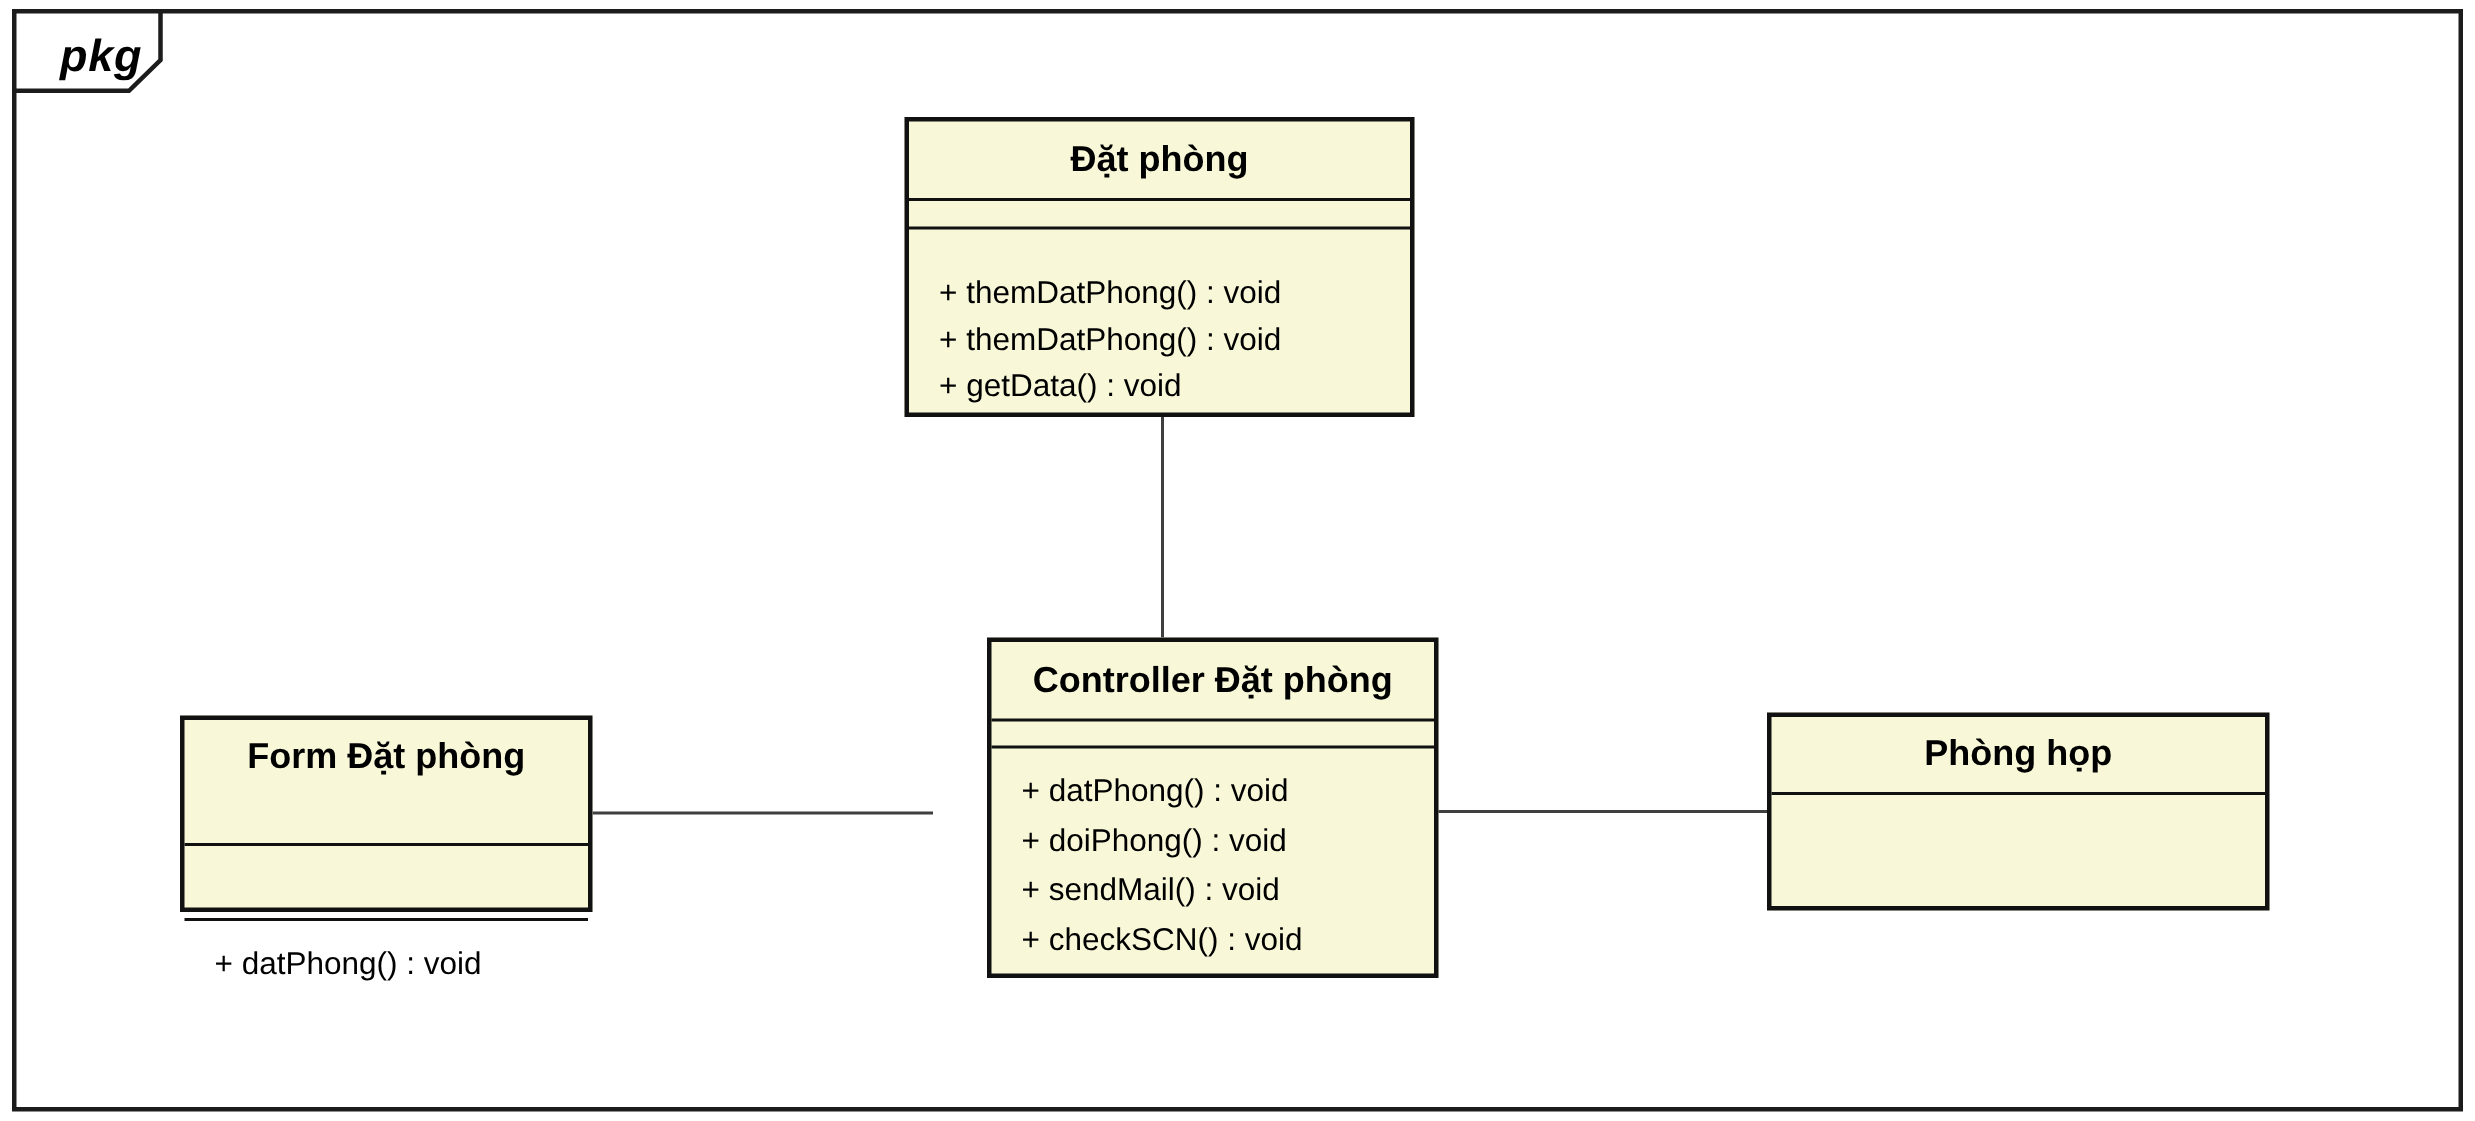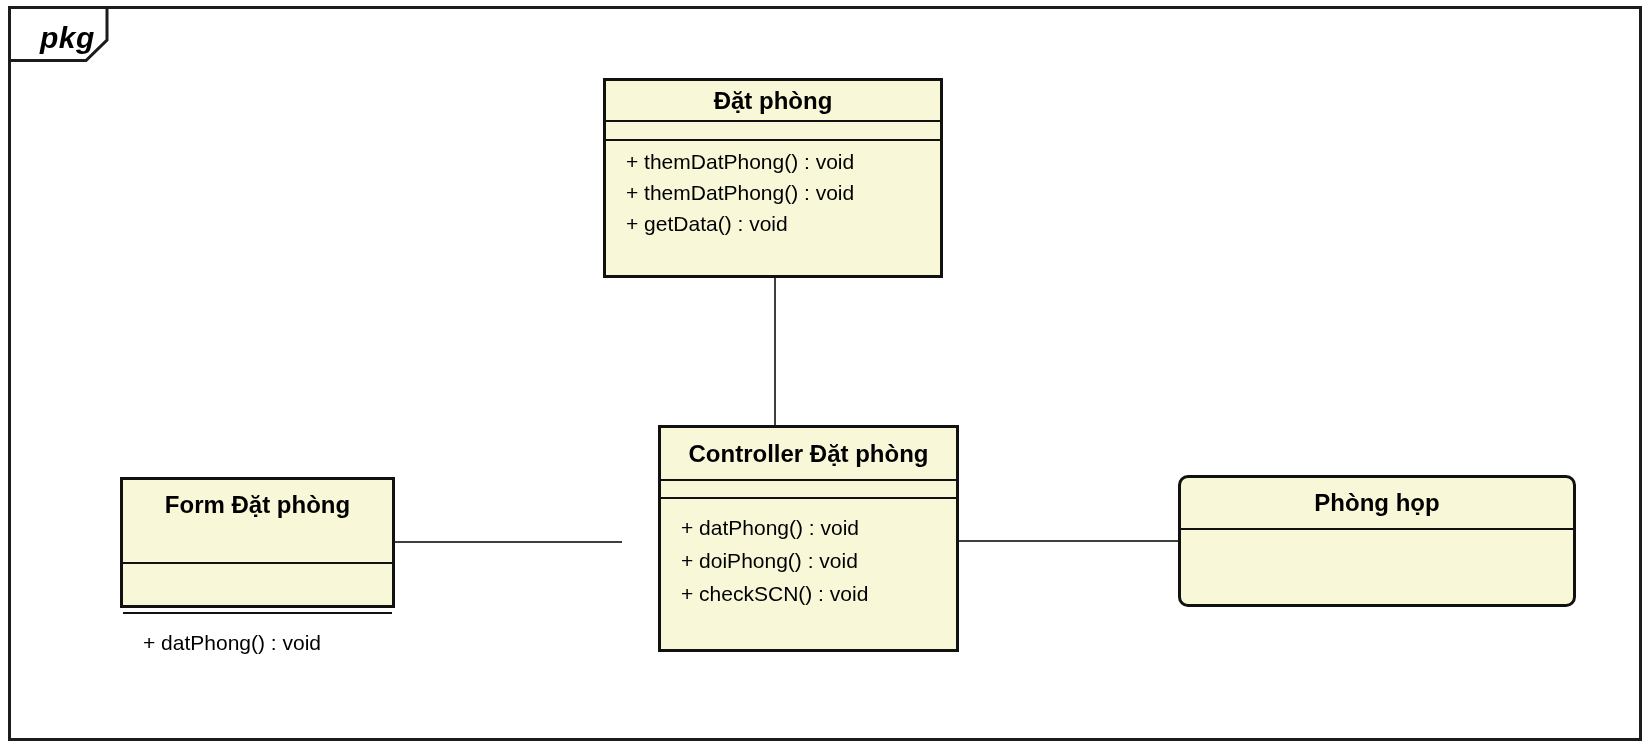--- a/index.html
+++ b/index.html
@@ -60,35 +60,35 @@
     padding-left: 20px;
     font-size: 21px;
     white-space: nowrap;
   }
   .method-line { line-height: 33px; }
   .b1 .method-line { line-height: 31px; }
   .connector { position: absolute; background: #3f3f3f; }
 
   
   .b1 { left: 603px; top: 78px;  width: 340px; height: 200px; }
-  .b1 .uml-title { height: 39px; }
+  .b1 .uml-title { height: 51px; }
   .b1 .uml-attrs { height: 19px; }
-  .b1 .uml-methods { padding-top: 5px; }
+  .b1 .uml-methods { padding-top: 27px; }
 
   .b2 { left: 622px; top: 425px; width: 301px; height: 227px; margin-left: 36px; }
   .b2 .uml-title { height: 51px; }
   .b2 .uml-attrs { height: 18px; }
   .b2 .uml-methods { padding-top: 12px; }
 
   .b3 { left: 120px; top: 477px; width: 275px; height: 131px; gap: 32px; }
   .b3 .uml-title { height: 50px; }
   .b3 .uml-attrs { height: 18px; }
   .b3 .uml-methods { padding-top: 12px; }
 
-  .b4 { left: 1178px; top: 475px; width: 398px; height: 132px; border-radius: 10px; }
+  .b4 { left: 1178px; top: 475px; width: 335px; height: 132px; }
   .b4 .uml-title { height: 50px; }
   .b4 .uml-attrs { height: 18px; }
   .b4 .uml-methods { padding-top: 12px; }
 
   .conn-v  { left: 774px; top: 278px; width: 2px;   height: 147px; }
   .conn-h1 { left: 395px; top: 541px; width: 227px; height: 2px; }
   .conn-h2 { left: 921px; top: 540px; width: 257px; height: 2px; }
 </style>
 </head>
 <body>
@@ -115,20 +115,21 @@
       <div class="method-line">+ getData() : void</div>
     </div>
   </div>
 
   <div class="uml-class b2">
     <div class="uml-title">Controller Đặt phòng</div>
     <div class="uml-attrs"></div>
     <div class="uml-methods">
       <div class="method-line">+ datPhong() : void</div>
       <div class="method-line">+ doiPhong() : void</div>
+      <div class="method-line">+ sendMail() : void</div>
       <div class="method-line">+ checkSCN() : void</div>
     </div>
   </div>
 
   <div class="uml-class b3">
     <div class="uml-title">Form Đặt phòng</div>
     <div class="uml-attrs"></div>
     <div class="uml-methods">
       <div class="method-line">+ datPhong() : void</div>
     </div>

